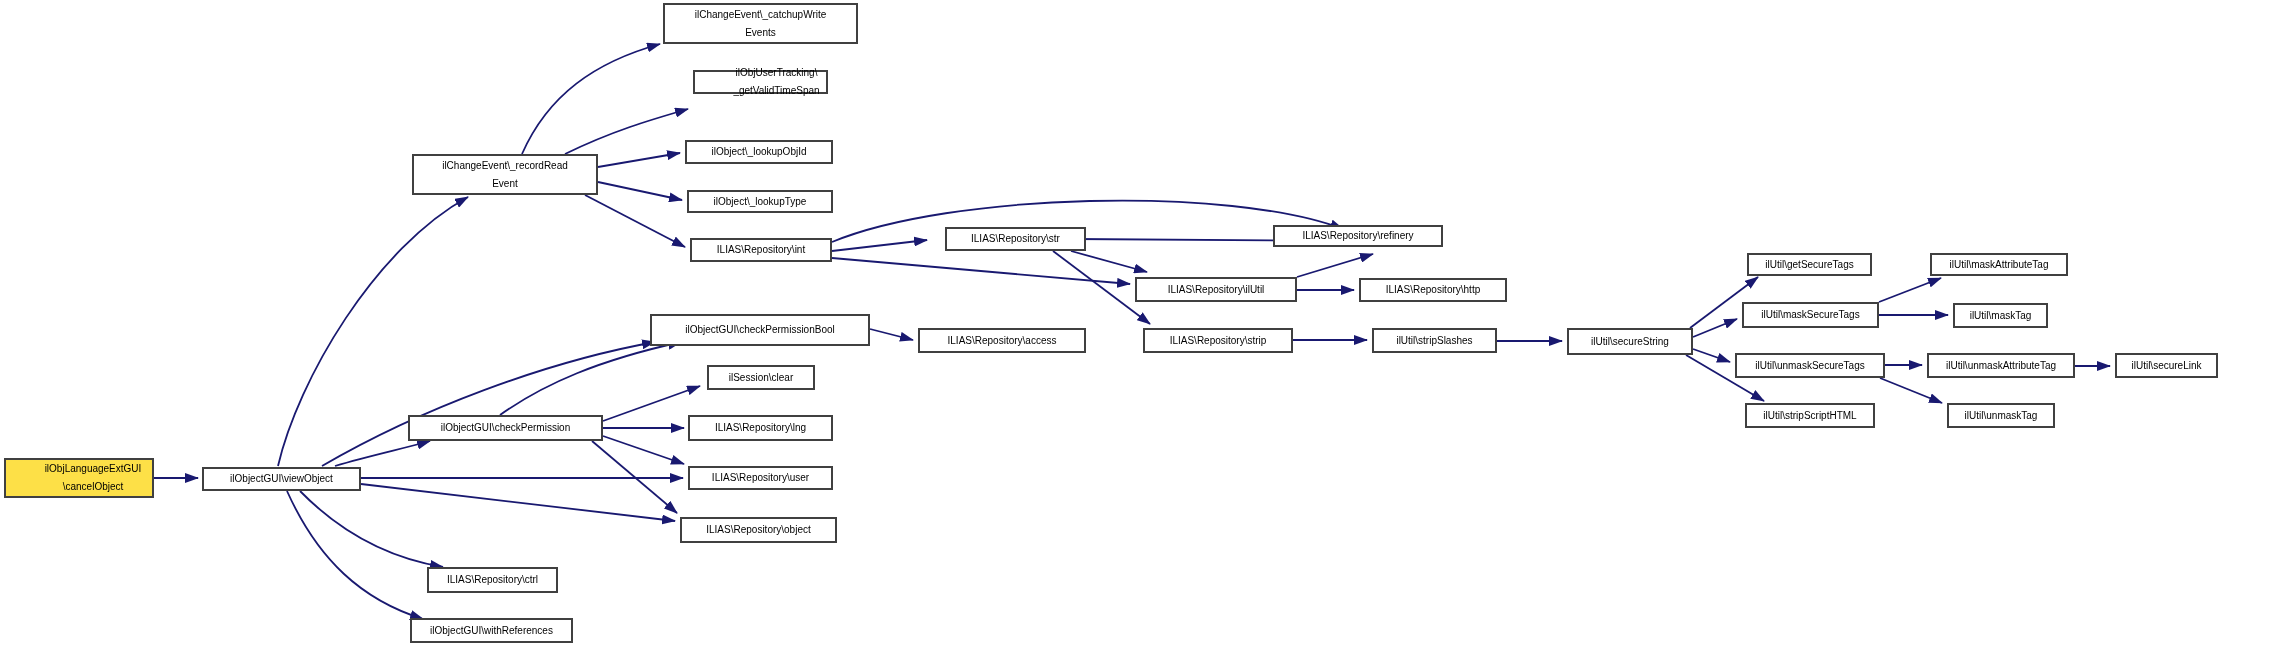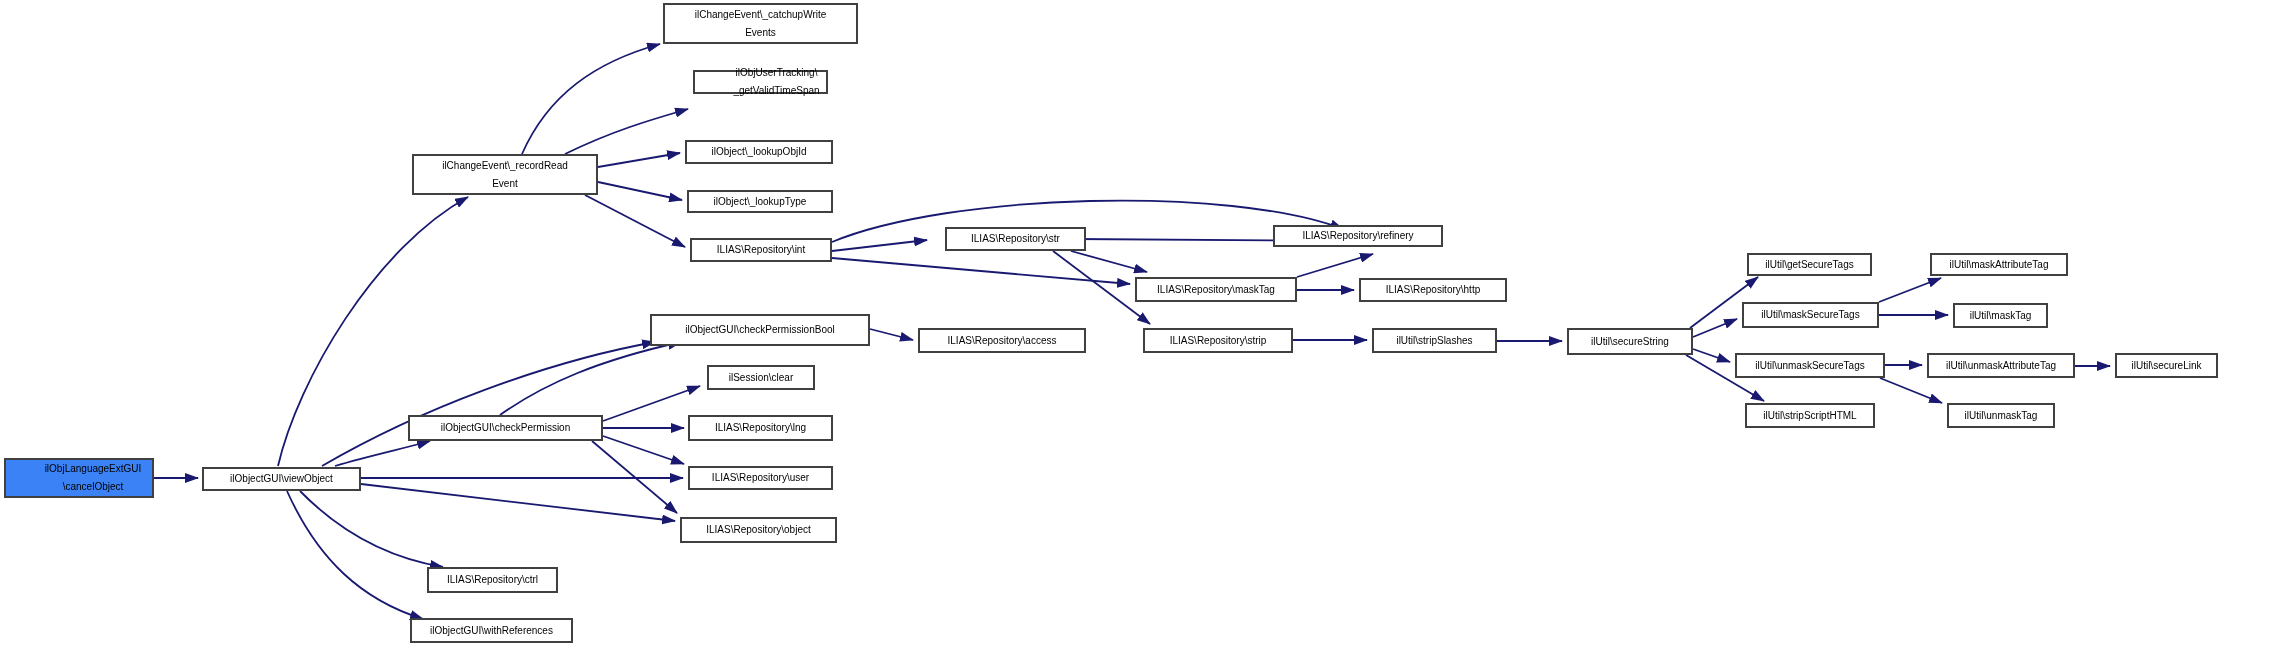--- a/index.html
+++ b/index.html
@@ -9,21 +9,21 @@
   }
   .canvas{position:relative;width:2293px;height:650px;background:#ffffff;}
   .canvas svg{position:absolute;left:0;top:0;}
   .node{
     position:absolute;box-sizing:border-box;
     background:#ffffff;border:2px solid #404040;
     display:flex;flex-direction:column;align-items:center;justify-content:center;
     font-size:10px;line-height:18px;color:#000000;
     white-space:nowrap;text-align:center;cursor:pointer;
   }
-  .node.start{background:#3b82f6;cursor:default;padding-left:28px;}
+  .node.start{background:#fde047;cursor:default;padding-left:28px;}
   .node .nl{pointer-events:none;}
 </style>
 </head>
 <body>
 
 <div class="canvas">
   <svg width="2293" height="650" viewBox="0 0 2293 650">
     <defs>
       <marker id="arrow" markerUnits="userSpaceOnUse" markerWidth="14" markerHeight="10" refX="13" refY="5" orient="auto">
         <path d="M0,0 L14,5 L0,10 Z" fill="#191970"></path>
@@ -99,21 +99,21 @@
       <div class="node" style="left: 690px; top: 238px; width: 142px; height: 24px;">
         <div class="nl">ILIAS\Repository\int</div>
       </div>
       <div class="node" style="left: 932px; top: 227px; width: 141px; height: 24px; margin-left: 13px;">
         <div class="nl">ILIAS\Repository\str</div>
       </div>
       <div class="node" style="left: 1273px; top: 225px; width: 170px; height: 22px;">
         <div class="nl">ILIAS\Repository\refinery</div>
       </div>
       <div class="node" style="left: 1135px; top: 277px; width: 162px; height: 25px;">
-        <div class="nl">ILIAS\Repository\maskTag</div>
+        <div class="nl">ILIAS\Repository\ilUtil</div>
       </div>
       <div class="node" style="left: 1359px; top: 278px; width: 148px; height: 24px;">
         <div class="nl">ILIAS\Repository\http</div>
       </div>
       <div class="node" style="left: 1143px; top: 328px; width: 150px; height: 25px;">
         <div class="nl">ILIAS\Repository\strip</div>
       </div>
       <div class="node" style="left: 1372px; top: 328px; width: 125px; height: 25px;">
         <div class="nl">ilUtil\stripSlashes</div>
       </div>

